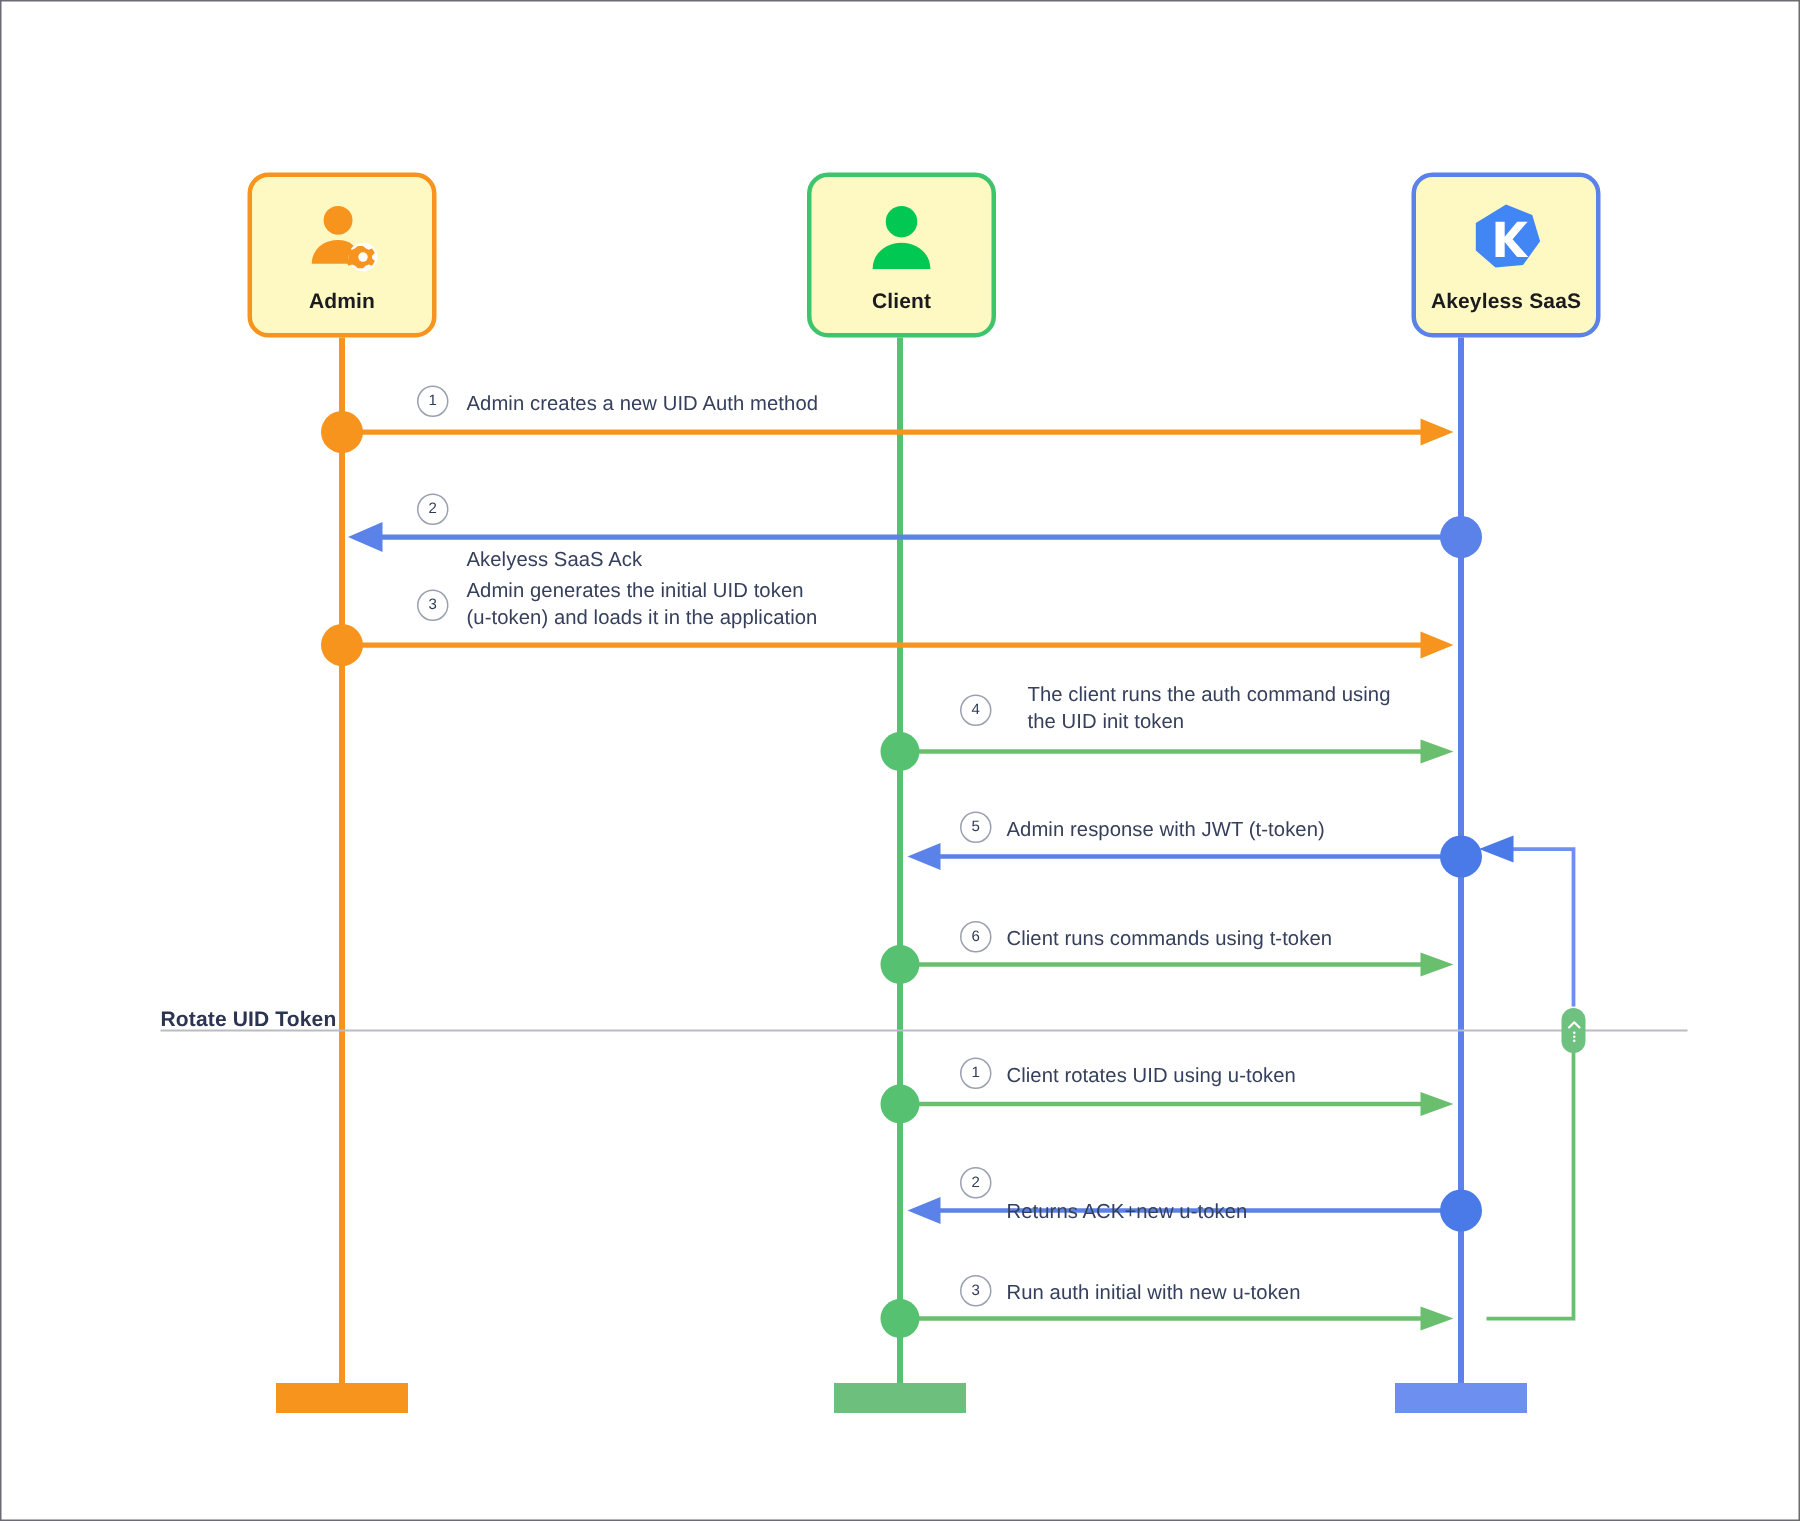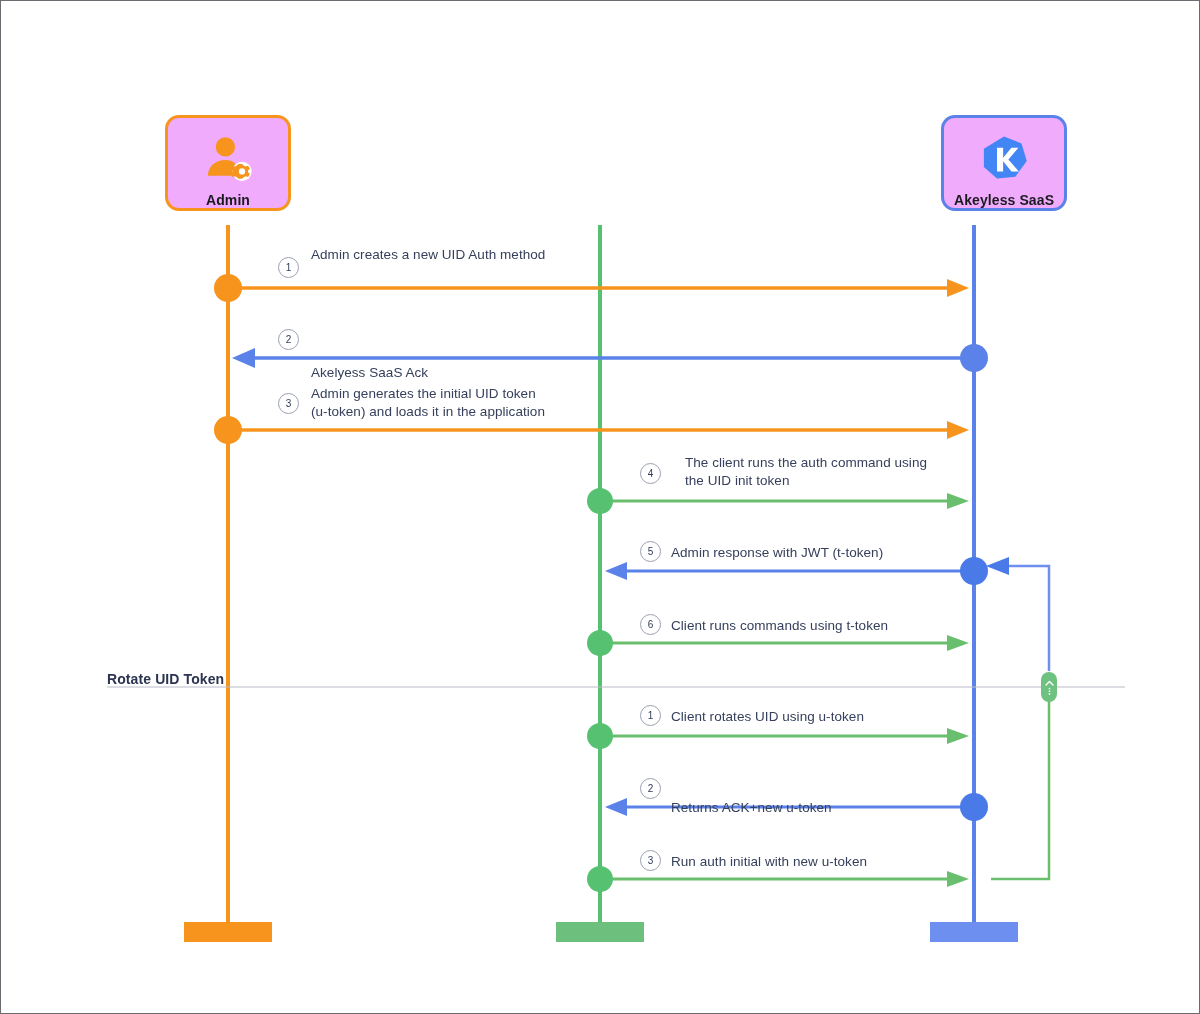--- a/index.html
+++ b/index.html
@@ -24,24 +24,24 @@
     left: 0;
     top: 0;
     width: 1200px;
     height: 1014px;
   }
 
   
   .actor-box {
     position: absolute;
     width: 126px;
-    height: 96px;
+    height: 110px;
     border-radius: 14px;
     border: 3px solid #cccccc;
-    background: #f0abfc;
+    background: #fef9c3;
     box-sizing: border-box;
     display: flex;
     flex-direction: column;
     align-items: center;
     justify-content: flex-start;
     padding-top: 14px;
   }
   .actor-label {
     font-size: 14px;
     font-weight: bold;
@@ -169,32 +169,39 @@
       <path d="M48 36.5 l2.2 2.0 a8.5 8.5 0 0 1 2.0 0.85 l2.8 -0.9 l2.0 3.5 l-2.1 2.0
                a8.5 8.5 0 0 1 0 2.1 l2.1 2.0 l-2.0 3.5 l-2.8 -0.9 a8.5 8.5 0 0 1 -2.0 0.85
                l-2.2 2.0 l-4.0 0 l-2.2 -2.0 a8.5 8.5 0 0 1 -2.0 -0.85 l-2.8 0.9 l-2.0 -3.5
                l2.1 -2.0 a8.5 8.5 0 0 1 0 -2.1 l-2.1 -2.0 l2.0 -3.5 l2.8 0.9
                a8.5 8.5 0 0 1 2.0 -0.85 l2.2 -2.0 Z" fill="#f7941e"></path>
       <circle cx="48" cy="45" r="3.6" fill="#ffffff"></circle>
     </svg>
     <div class="actor-label">Admin</div>
   </div>
 
+  <div class="actor-box" style="left:537px; top:114px; border-color:#3ec46d;">
+    <svg class="actor-icon" viewBox="0 0 64 64" xmlns="http://www.w3.org/2000/svg">
+      <circle cx="32" cy="18" r="12" fill="#00c853"></circle>
+      <path d="M32 34 C19 34 10 43 10 54 L54 54 C54 43 45 34 32 34 Z" fill="#00c853"></path>
+    </svg>
+    <div class="actor-label">Client</div>
+  </div>
 
   <div class="actor-box" style="left:940px; top:114px; border-color:#5b82e8;">
     <svg class="actor-icon" viewBox="0 0 64 64" xmlns="http://www.w3.org/2000/svg">
       <path d="M32 5 L52 13 L58 33 L45 51 L24 53 L9 40 L9 19 Z" fill="#4285f4"></path>
       <path d="M24 18 L31 18 L31 29.5 L40.5 18 L48.5 18 L37 31.5 L49 45 L40.5 45
                L31 33.5 L31 45 L24 45 Z" fill="#ffffff"></path>
     </svg>
     <div class="actor-label">Akeyless SaaS</div>
   </div>
 
   <div class="msg-num" style="left:277px; top:256px;">1</div>
-  <div class="msg-text" style="left:310px; top:245px;">Admin creates a new UID Auth method</div>
+  <div class="msg-text" style="left:310px; top:259px;">Admin creates a new UID Auth method</div>
 
   <div class="msg-num" style="left:277px; top:328px;">2</div>
   <div class="msg-text" style="left:310px; top:331px;margin-top:32px;">Akelyess SaaS Ack</div>
 
   <div class="msg-num" style="left:277px; top:392px;">3</div>
   <div class="msg-text" style="left:310px; top:384px;">Admin generates the initial UID token
 (u-token) and loads it in the application</div>
 
   <div class="msg-num" style="left:639px; top:462px;">4</div>
   <div class="msg-text" style="left:684px; top:453px;">The client runs the auth command using

